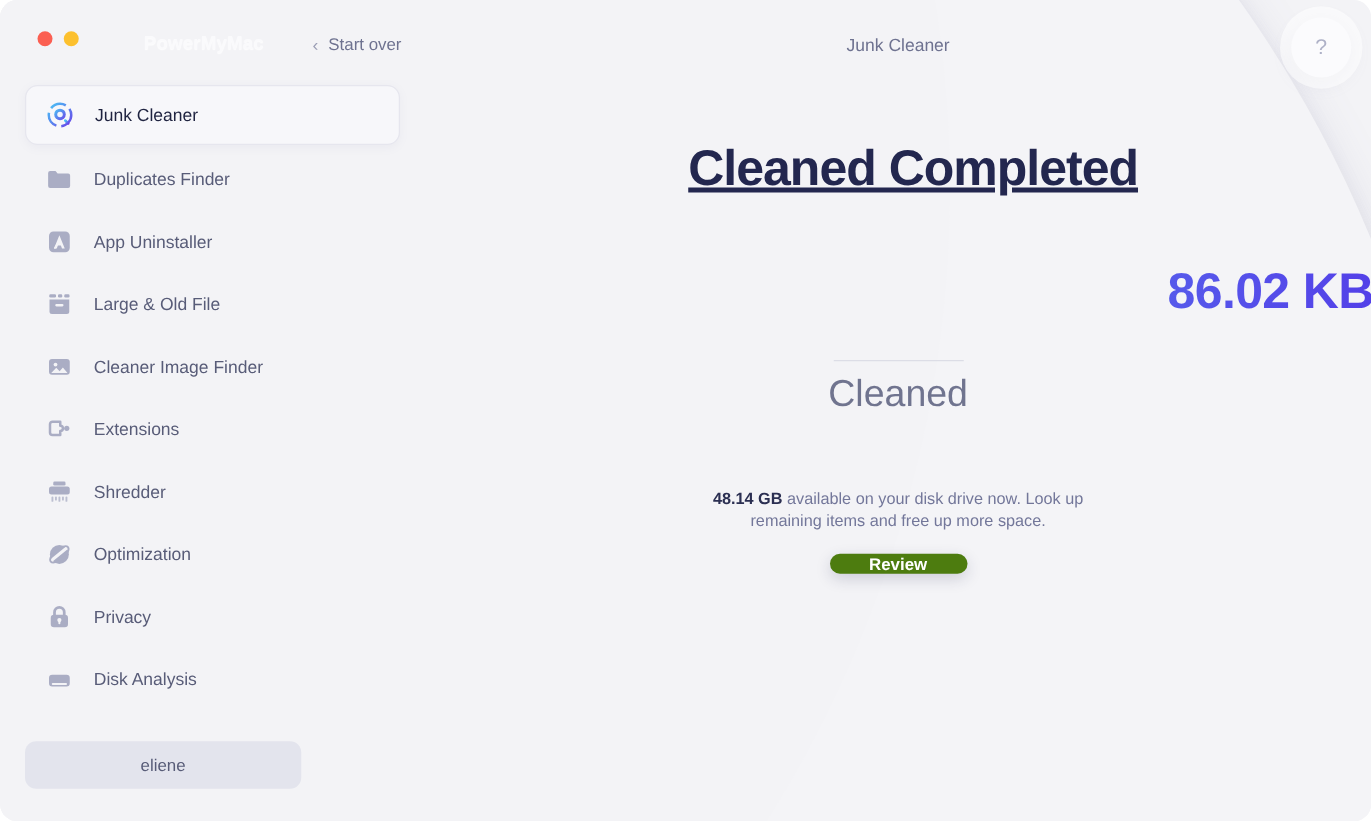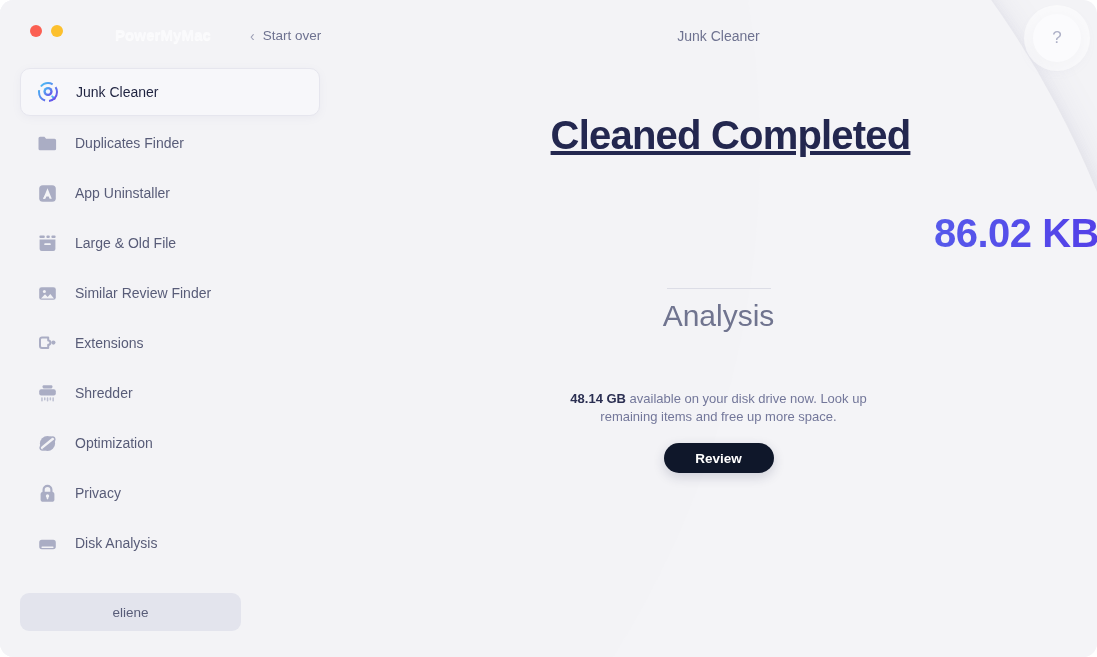--- a/index.html
+++ b/index.html
@@ -168,23 +168,23 @@
     width:340px;
     text-align:center;
     font-size:13px; line-height:1.42;
     color:#73779a;
     margin-top:11px;
   }
   .desc b { color:#2b2f52; font-weight:bold; }
   .review-btn {
     position:absolute; top:443px; left:50%;
     transform:translateX(-50%);
-    width:110px; height:30px;
+    width:110px; height:16px;
     border-radius:15px;
-    background:#0f172a;
+    background:#4d7c0f;
     color:#ffffff;
     font-size:13.5px; font-weight:bold;
     display:flex; align-items:center; justify-content:center;
     box-shadow:0 4px 12px rgba(35,39,79,0.18);
   }
 </style>
 </head>
 <body>
 
 <div class="app-window">
@@ -262,21 +262,21 @@
       </div>
 
       <div class="nav-item">
         <span class="nav-ico">
           <svg width="21" height="21" viewBox="0 0 21 21">
             <rect x="2.2" y="4.2" width="16.6" height="12.6" rx="2.4" fill="#aaadc4"></rect>
             <circle cx="7.4" cy="8.6" r="1.5" fill="#f3f3f6"></circle>
             <path d="M4 15.4l4-4.2 2.7 2.8 2.6-3 3.7 4.4z" fill="#f3f3f6"></path>
           </svg>
         </span>
-        <span>Similar Review Finder</span>
+        <span>Cleaner Image Finder</span>
       </div>
 
       <div class="nav-item">
         <span class="nav-ico">
           <svg width="21" height="21" viewBox="0 0 21 21" fill="none" stroke="#aaadc4" stroke-width="2">
             <path d="M3 6.4a2 2 0 0 1 2-2h6.2v3.1a2.1 2.1 0 1 1 0 4.3v3.2H5a2 2 0 0 1-2-2z" stroke-linejoin="round"></path>
             <circle cx="16.4" cy="9.6" r="2.1" fill="#aaadc4" stroke="none"></circle>
           </svg>
         </span>
         <span>Extensions</span>
@@ -344,21 +344,21 @@
     <div class="help-btn">
       <span>?</span>
     </div>
 
     <div class="headline">Cleaned Completed</div>
 
     <div class="big-number">86.02 KB</div>
 
     <div class="divider"></div>
 
-    <div class="sub-label">Analysis</div>
+    <div class="sub-label">Cleaned</div>
 
     <div class="desc">
       <b>48.14 GB</b><span> available on your disk drive now. Look up remaining items and free up more space.</span>
     </div>
 
     <div class="review-btn">
       <span>Review</span>
     </div>
   </div>
 

